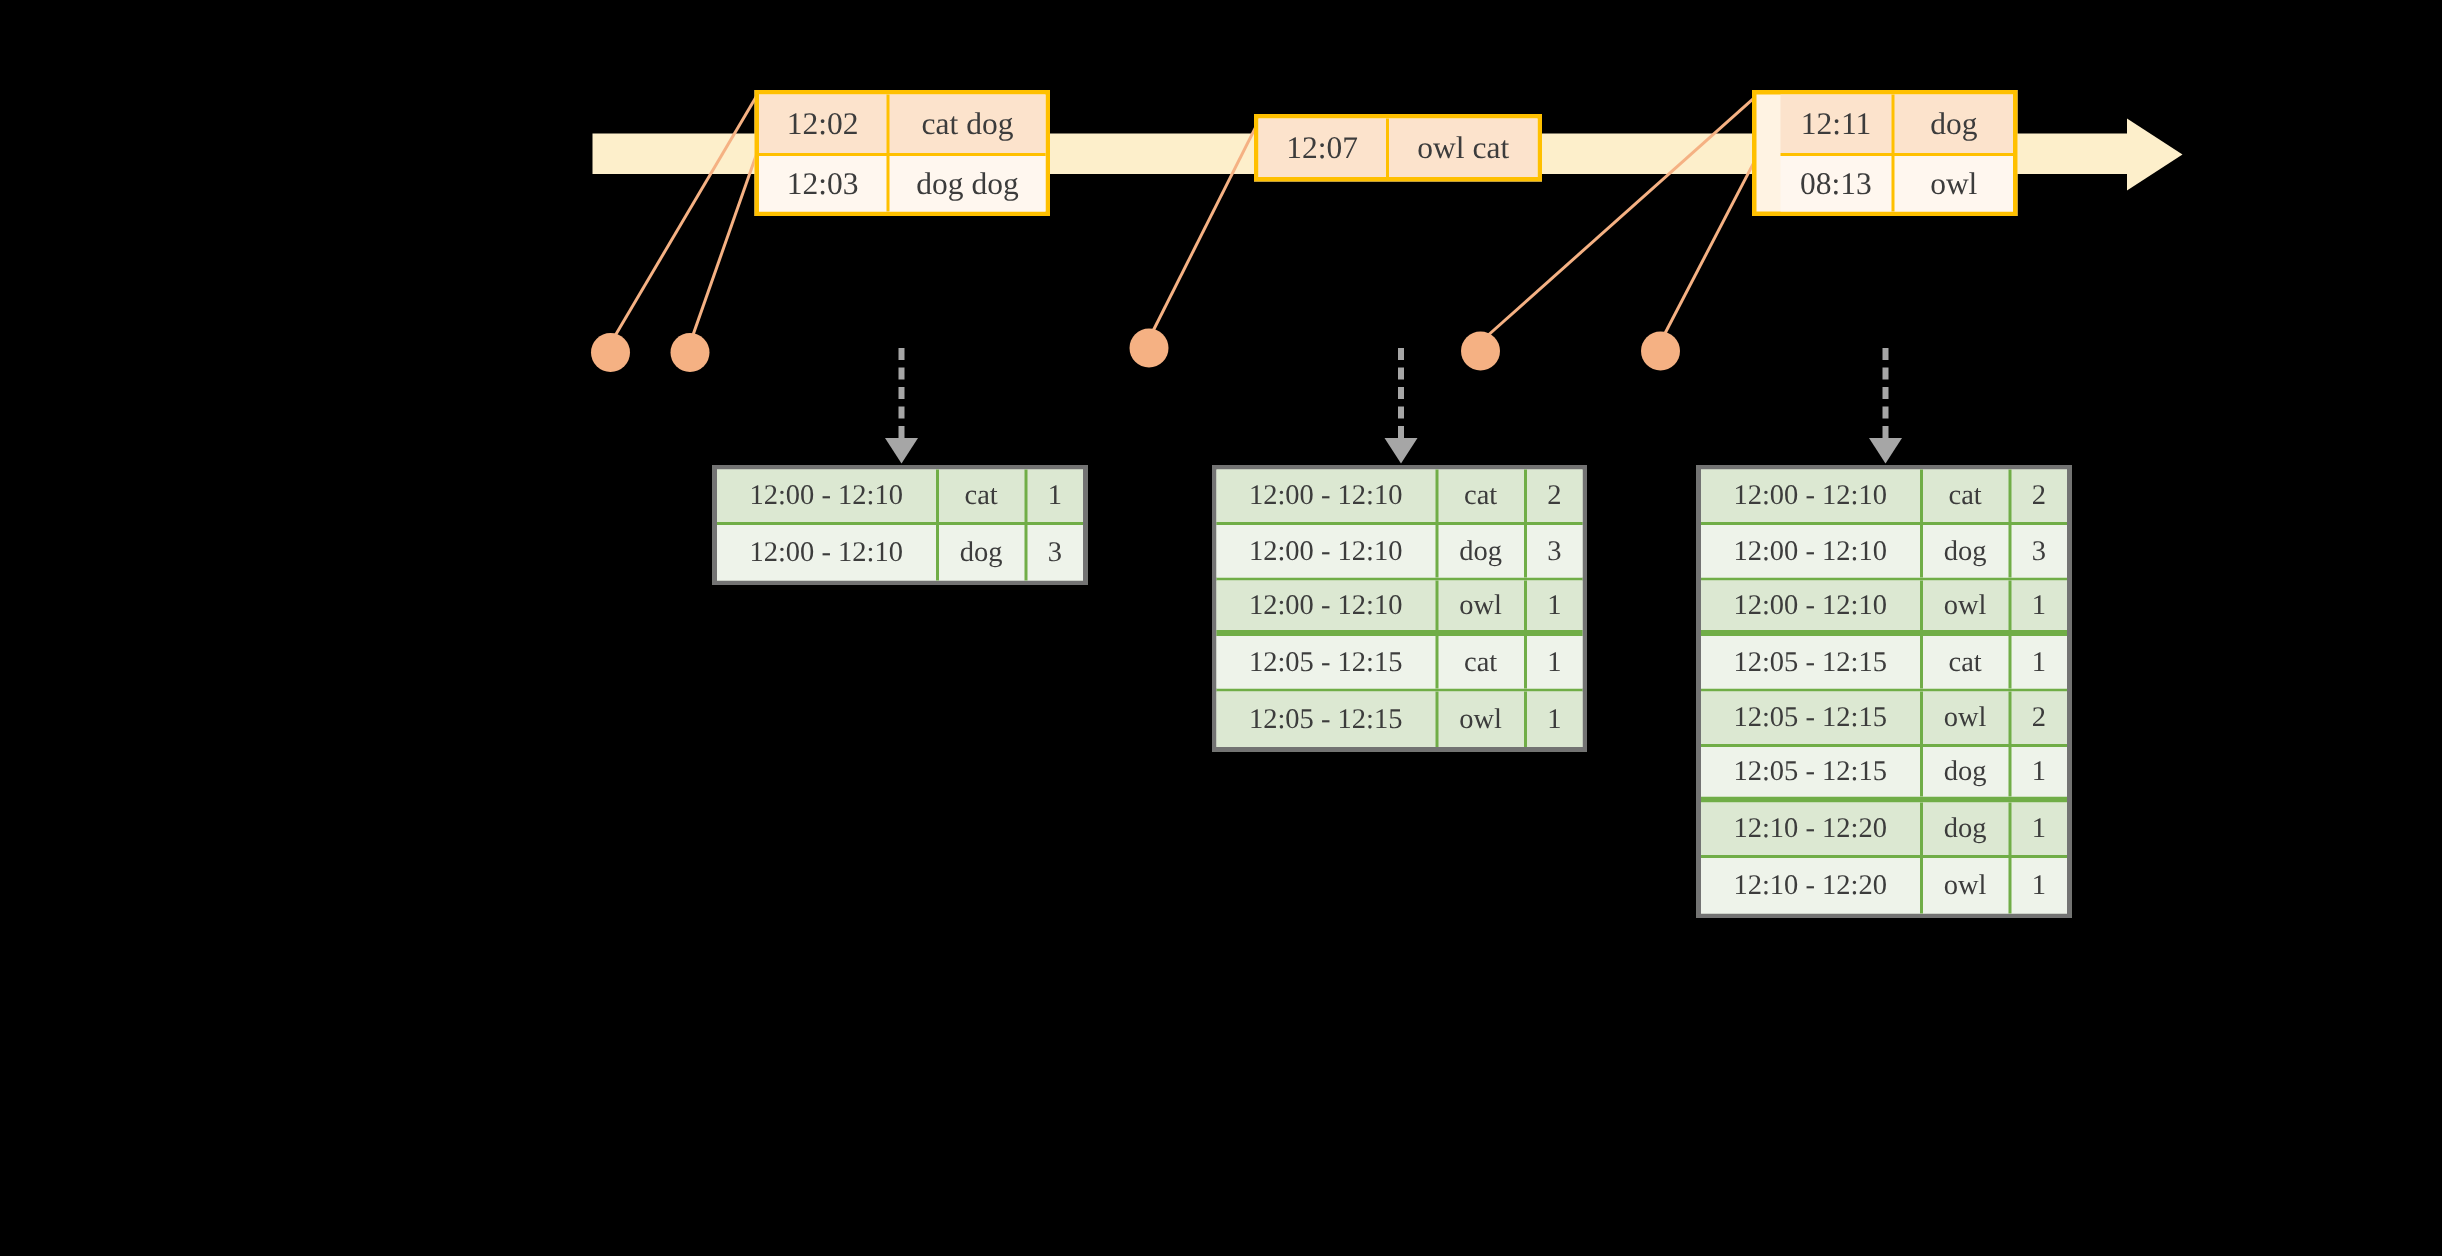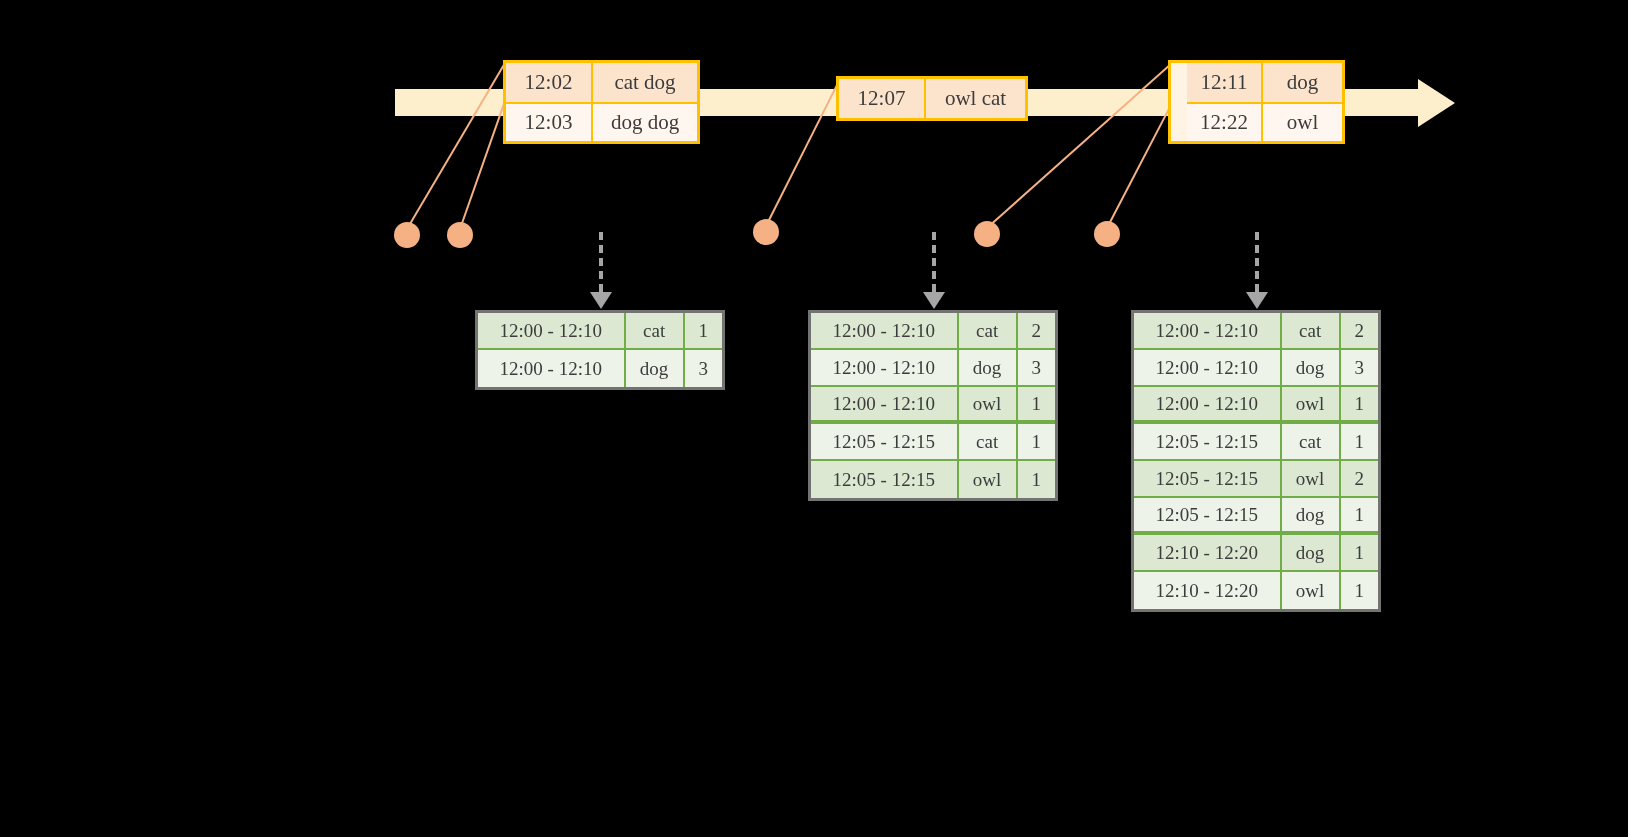--- a/index.html
+++ b/index.html
@@ -200,21 +200,21 @@
       <div class="cell-words">owl cat</div>
     </div>
   </div>
 
   <div class="event-box" id="event-box-3">
     <div class="event-row shade">
       <div class="cell-time">12:11</div>
       <div class="cell-words">dog</div>
     </div>
     <div class="event-row">
-      <div class="cell-time">12:22</div>
+      <div class="cell-time">08:13</div>
       <div class="cell-words">owl</div>
     </div>
   </div>
 
   <div id="arrow-layer">
       <div class="down-arrow" style="left: 594px; top: 232px; height: 77px;">
         <div class="stem" style="height: 60px;"></div>
         <div class="head" style="top: 60px;"></div>
       </div>
       <div class="down-arrow" style="left: 927px; top: 232px; height: 77px;">

